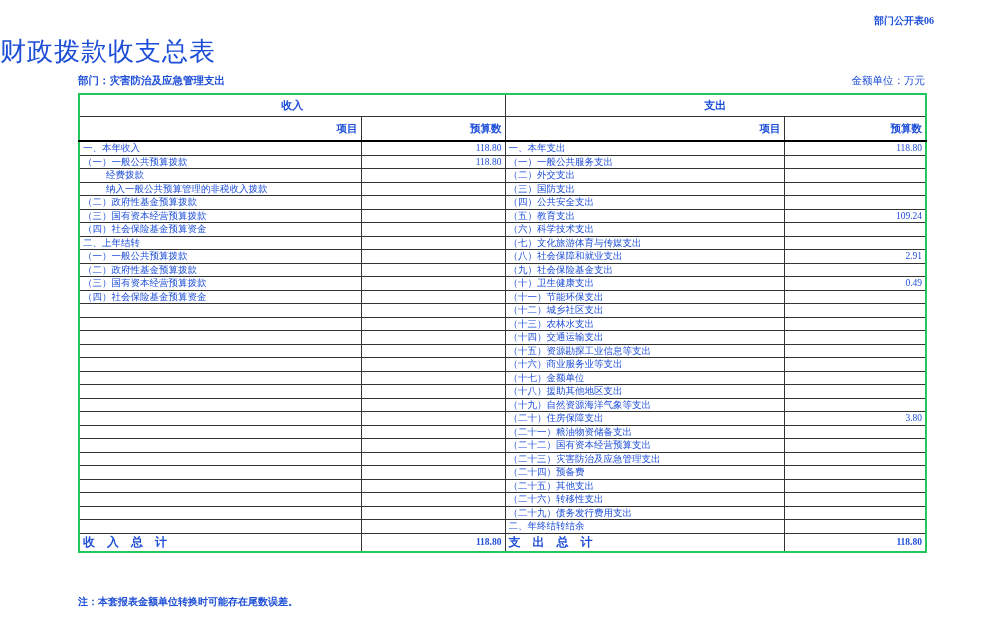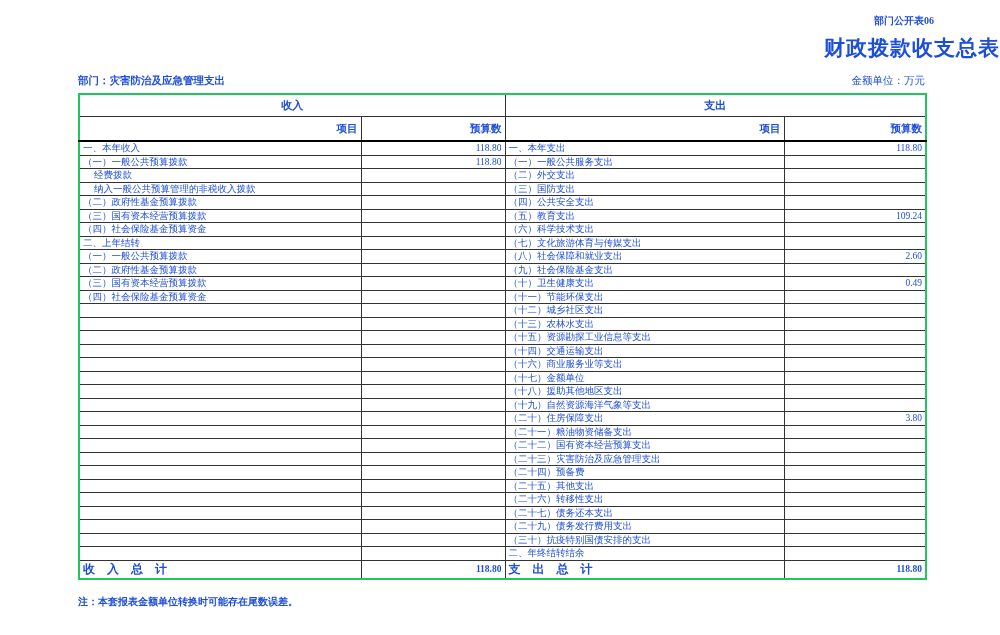--- a/index.html
+++ b/index.html
@@ -9,21 +9,21 @@
     background:#fff; color:#1d4ed8;
     font-family:"Liberation Serif","DejaVu Serif",serif;
     overflow:hidden;
   }
   .corner-label {
     position:absolute; top:14px; right:66px;
     font-size:10px; font-weight:bold;
   }
   .page-title {
     position:absolute; top:34px; left:0; width:1000px;
-    text-align:right; font-size:21px; font-weight:bold;
+    text-align:left; font-size:26px; font-weight:normal;
     letter-spacing:1px;
   }
   .meta-row {
     position:absolute; top:74px; left:78px; width:847px;
     display:flex; justify-content:space-between; align-items:flex-end;
     font-size:10.5px;
   }
   .dept-label { font-weight:bold; }
   .unit-label { font-weight:normal; }
   table.budget {
@@ -35,21 +35,21 @@
   table.budget th, table.budget td {
     border:1px solid #333;
     padding:0 3px;
     overflow:hidden; white-space:nowrap;
     vertical-align:middle;
   }
   tr.section-header th { height:21px; font-size:11px; font-weight:bold; text-align:center; }
   tr.col-header th { height:23px; font-size:10.5px; font-weight:bold; text-align:right; border-bottom:2px solid #000; }
   tbody td { height:12.5px; font-size:9.5px; line-height:12.5px; }
   td.item { text-align:left; }
-  td.item.indent { padding-left:14px; }
+  td.item.indent { padding-left:26px; }
   td.num { text-align:right; }
   tfoot td { height:14px; border-top:2px solid #000; font-weight:bold; font-size:12px; }
   tfoot td.num { font-size:9.5px; }
   .footnote {
     position:absolute; top:595px; left:78px;
     font-size:10px; font-weight:bold;
   }
 </style>
 </head>
 <body>
@@ -130,21 +130,21 @@
         <tr>
           <td class="item">二、上年结转</td>
           <td class="num"></td>
           <td class="item">（七）文化旅游体育与传媒支出</td>
           <td class="num"></td>
         </tr>
         <tr>
           <td class="item">（一）一般公共预算拨款</td>
           <td class="num"></td>
           <td class="item">（八）社会保障和就业支出</td>
-          <td class="num">2.60</td>
+          <td class="num">2.91</td>
         </tr>
         <tr>
           <td class="item">（二）政府性基金预算拨款</td>
           <td class="num"></td>
           <td class="item">（九）社会保险基金支出</td>
           <td class="num"></td>
         </tr>
         <tr>
           <td class="item">（三）国有资本经营预算拨款</td>
           <td class="num"></td>
@@ -165,27 +165,27 @@
         </tr>
         <tr>
           <td class="item"></td>
           <td class="num"></td>
           <td class="item">（十三）农林水支出</td>
           <td class="num"></td>
         </tr>
         <tr>
           <td class="item"></td>
           <td class="num"></td>
+          <td class="item">（十四）交通运输支出</td>
+          <td class="num"></td>
+        </tr>
+        <tr>
+          <td class="item"></td>
+          <td class="num"></td>
           <td class="item">（十五）资源勘探工业信息等支出</td>
-          <td class="num"></td>
-        </tr>
-        <tr>
-          <td class="item"></td>
-          <td class="num"></td>
-          <td class="item">（十四）交通运输支出</td>
           <td class="num"></td>
         </tr>
         <tr>
           <td class="item"></td>
           <td class="num"></td>
           <td class="item">（十六）商业服务业等支出</td>
           <td class="num"></td>
         </tr>
         <tr>
           <td class="item"></td>
@@ -243,33 +243,21 @@
         </tr>
         <tr>
           <td class="item"></td>
           <td class="num"></td>
           <td class="item">（二十六）转移性支出</td>
           <td class="num"></td>
         </tr>
         <tr>
           <td class="item"></td>
           <td class="num"></td>
-          <td class="item">（二十七）债务还本支出</td>
-          <td class="num"></td>
-        </tr>
-        <tr>
-          <td class="item"></td>
-          <td class="num"></td>
           <td class="item">（二十九）债务发行费用支出</td>
-          <td class="num"></td>
-        </tr>
-        <tr>
-          <td class="item"></td>
-          <td class="num"></td>
-          <td class="item">（三十）抗疫特别国债安排的支出</td>
           <td class="num"></td>
         </tr>
         <tr>
           <td class="item"></td>
           <td class="num"></td>
           <td class="item">二、年终结转结余</td>
           <td class="num"></td>
         </tr>
       </tbody>
     <tfoot>

